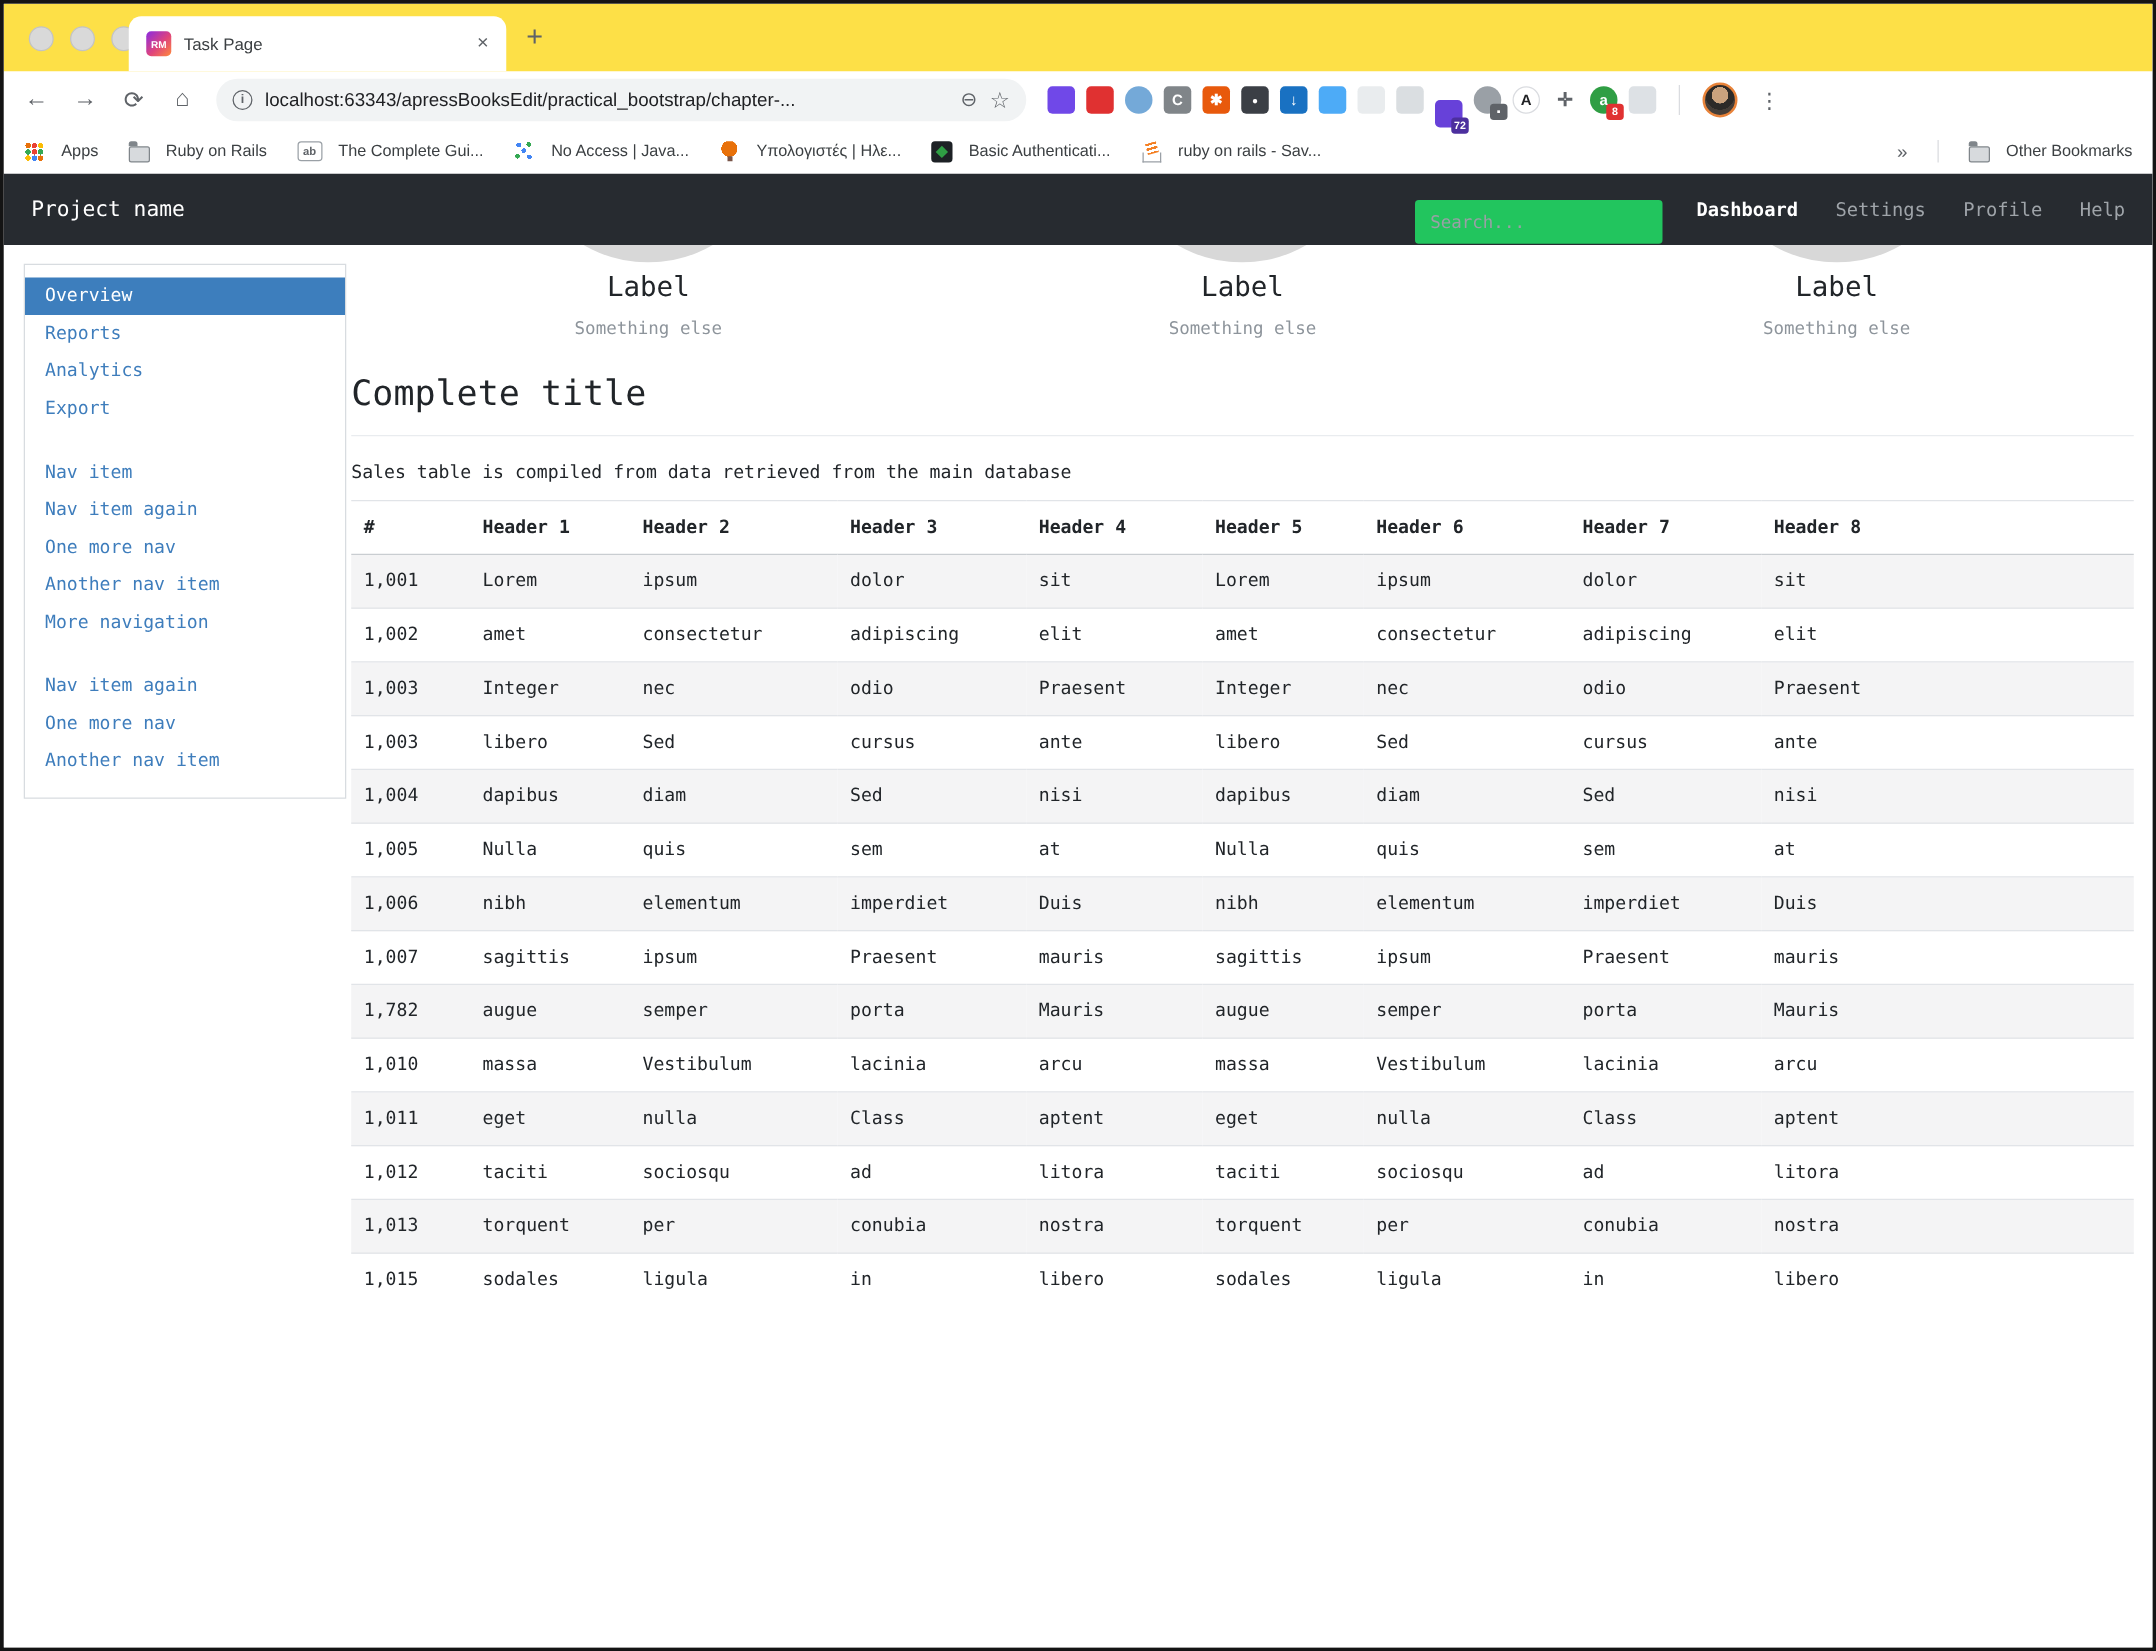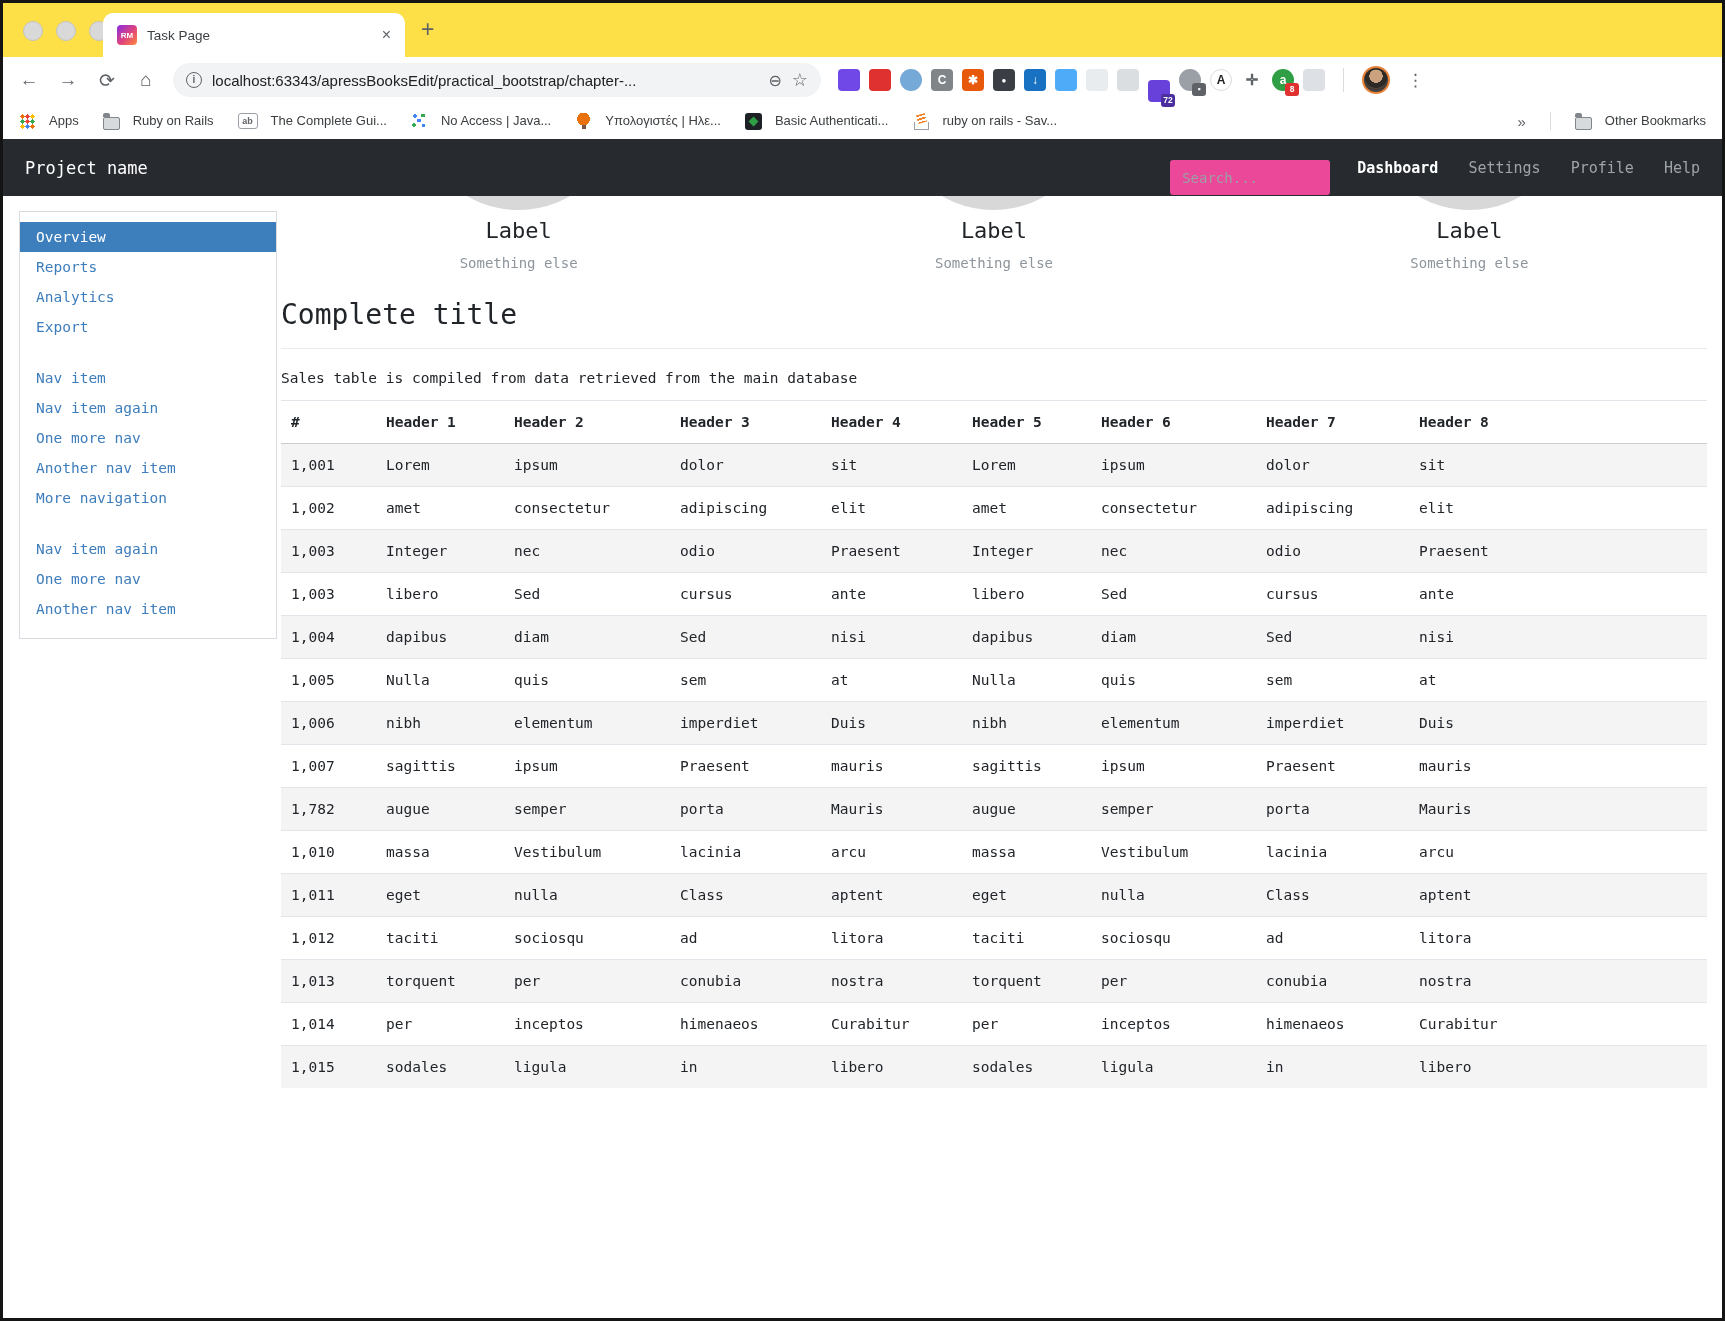--- a/index.html
+++ b/index.html
@@ -79,22 +79,22 @@
   .ic-so::before { content:''; position:absolute; left:2px; bottom:0; width:13px; height:7px;
                    border:1.5px solid #9aa0a6; border-top:none; }
   .ic-so::after { content:''; position:absolute; left:4.5px; top:1px; width:9px; height:9px;
                   background:repeating-linear-gradient(180deg,#f48024 0 1.8px,transparent 1.8px 3.8px);
                   transform:rotate(-16deg); }
 
   
   .navbar { height:57px; background:#272b30; display:flex; align-items:center; padding:0 22px;
             font-family:"DejaVu Sans Mono",monospace; }
   .brand { color:#fff; font-size:17px; font-weight:500; }
-  .search { margin-left:auto; width:160px; height:35px; border:none; border-radius:3px;
-            padding:0 12px; font:14px "DejaVu Sans Mono",monospace; color:#333; background:#ec4899; outline:none;margin-top:20px; }
+  .search { margin-left:auto; width:198px; height:35px; border:none; border-radius:3px;
+            padding:0 12px; font:14px "DejaVu Sans Mono",monospace; color:#333; background:#22c55e; outline:none;margin-top:20px; }
   .search::placeholder { color:#9aa0a6; }
   .navlinks { display:flex; gap:30px; margin-left:27px;text-align:right; }
   .navlink { color:#9fa4a9; font-size:15px; text-decoration:none; }
   .navlink.active { color:#fff; font-weight:bold; }
 
   
   .content { position:relative; height:1122px; background:#fff; font-family:"DejaVu Sans Mono",monospace; }
   .sidebar { position:absolute; left:16px; top:15px; width:258px; background:#fff;
              border:1px solid #d8dce0; padding:10px 0 8px; }
   .sgroup { list-style:none; margin-bottom:21px; }
@@ -433,31 +433,20 @@
               <td>torquent</td>
               <td>per</td>
               <td>conubia</td>
               <td>nostra</td>
               <td>torquent</td>
               <td>per</td>
               <td>conubia</td>
               <td>nostra</td>
             </tr>
             <tr>
-              <td>1,014</td>
-              <td>per</td>
-              <td>inceptos</td>
-              <td>himenaeos</td>
-              <td>Curabitur</td>
-              <td>per</td>
-              <td>inceptos</td>
-              <td>himenaeos</td>
-              <td>Curabitur</td>
-            </tr>
-            <tr>
               <td>1,015</td>
               <td>sodales</td>
               <td>ligula</td>
               <td>in</td>
               <td>libero</td>
               <td>sodales</td>
               <td>ligula</td>
               <td>in</td>
               <td>libero</td>
             </tr>

